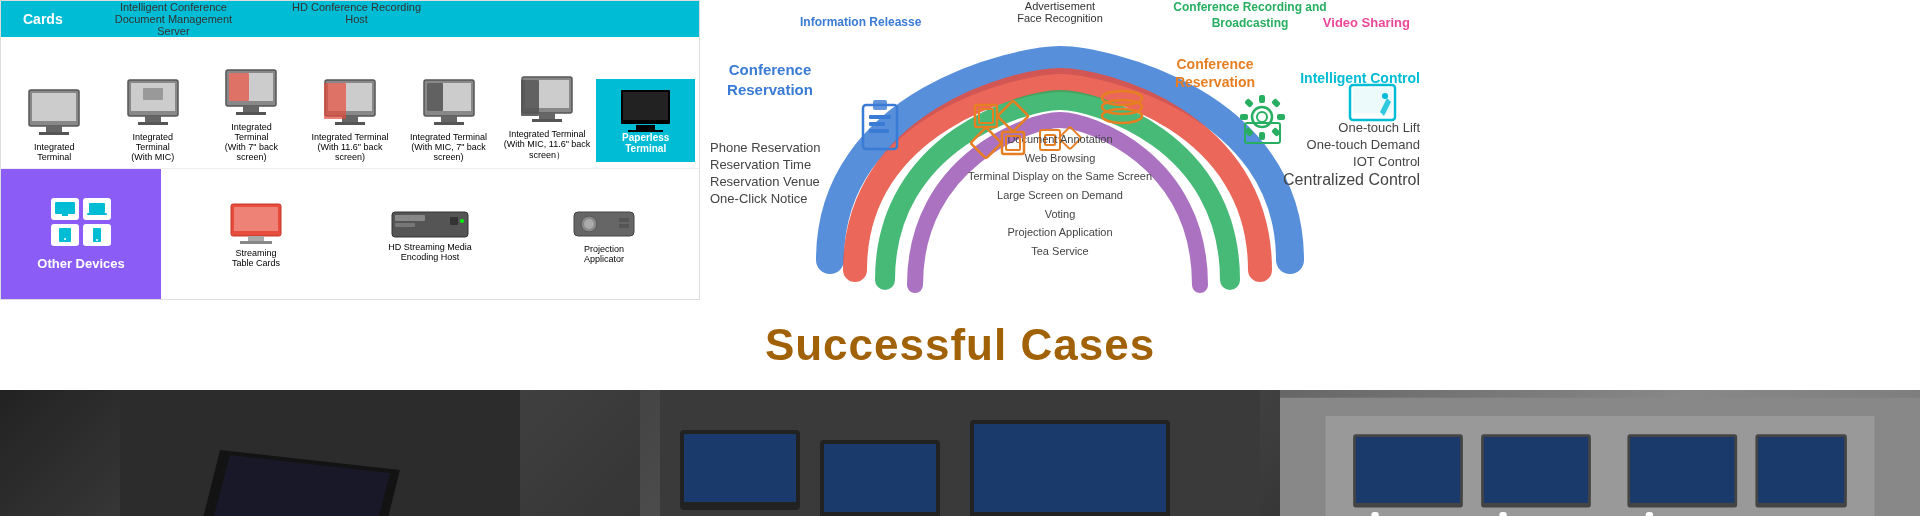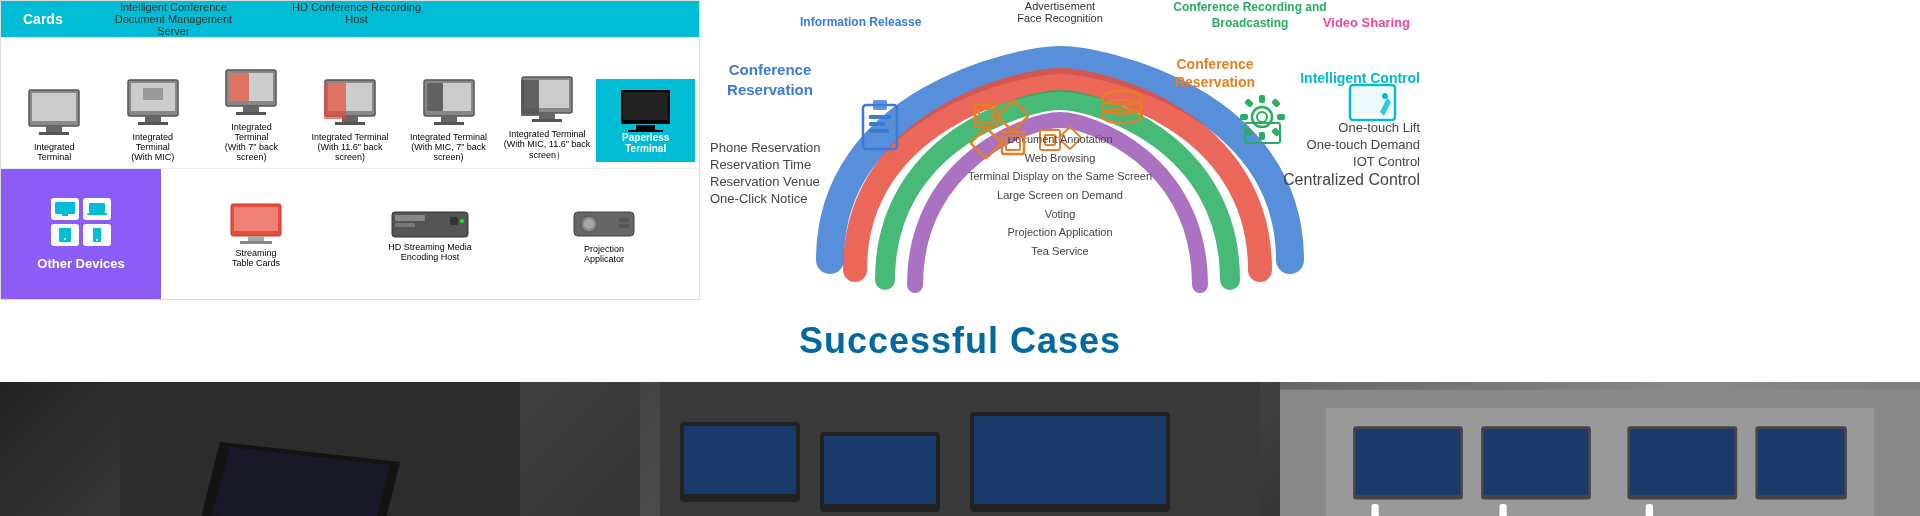--- a/index.html
+++ b/index.html
@@ -143,23 +143,23 @@
     }
 
     
     .cases-section {
       width: 1920px;
       padding: 20px 0 10px;
       text-align: center;
     }
 
     .cases-title {
-      font-size: 36px;
+      font-size: 44px;
       font-weight: 900;
-      color: #0369a1;
+      color: #a16207;
       letter-spacing: 1px;
     }
 
     .cases-images {
       display: flex;
       width: 1920px;
       height: 180px;
       margin-top: 10px;
       gap: 0;
       overflow: hidden;

